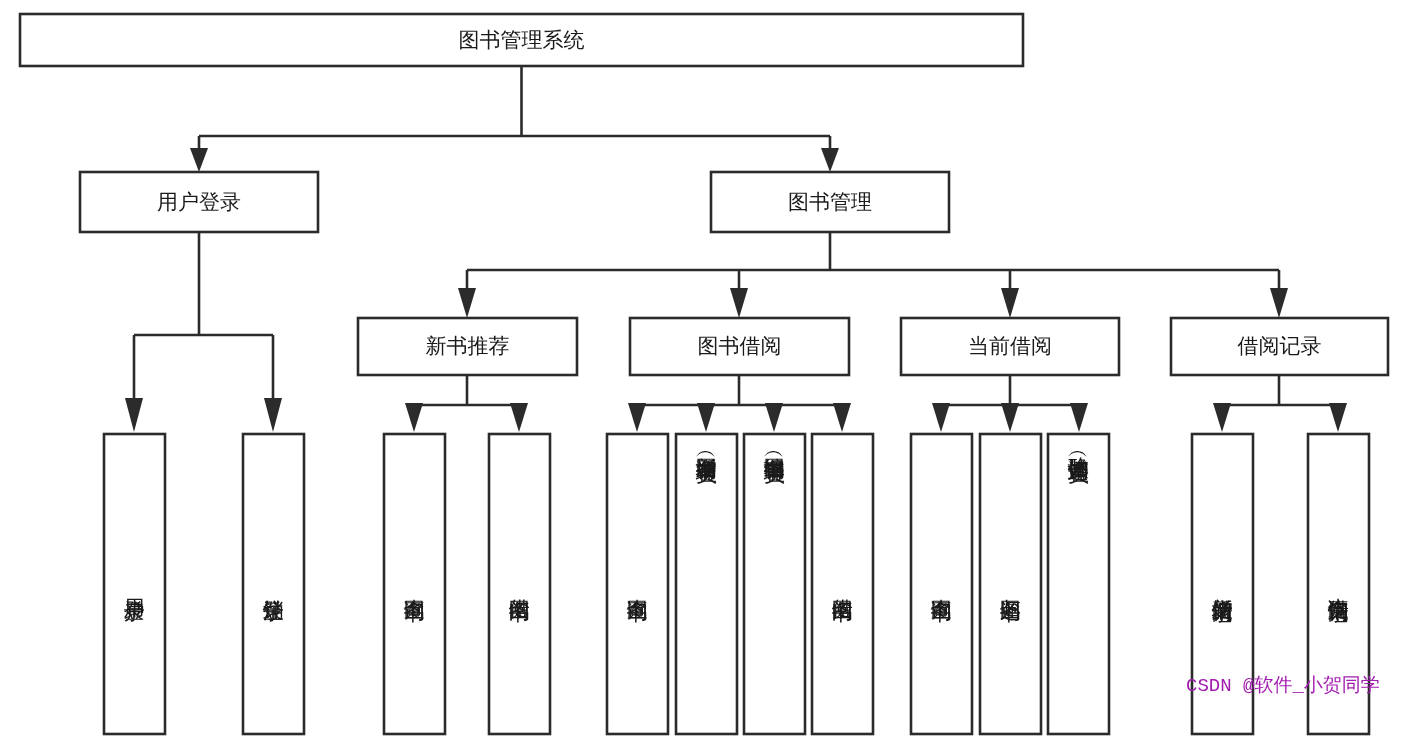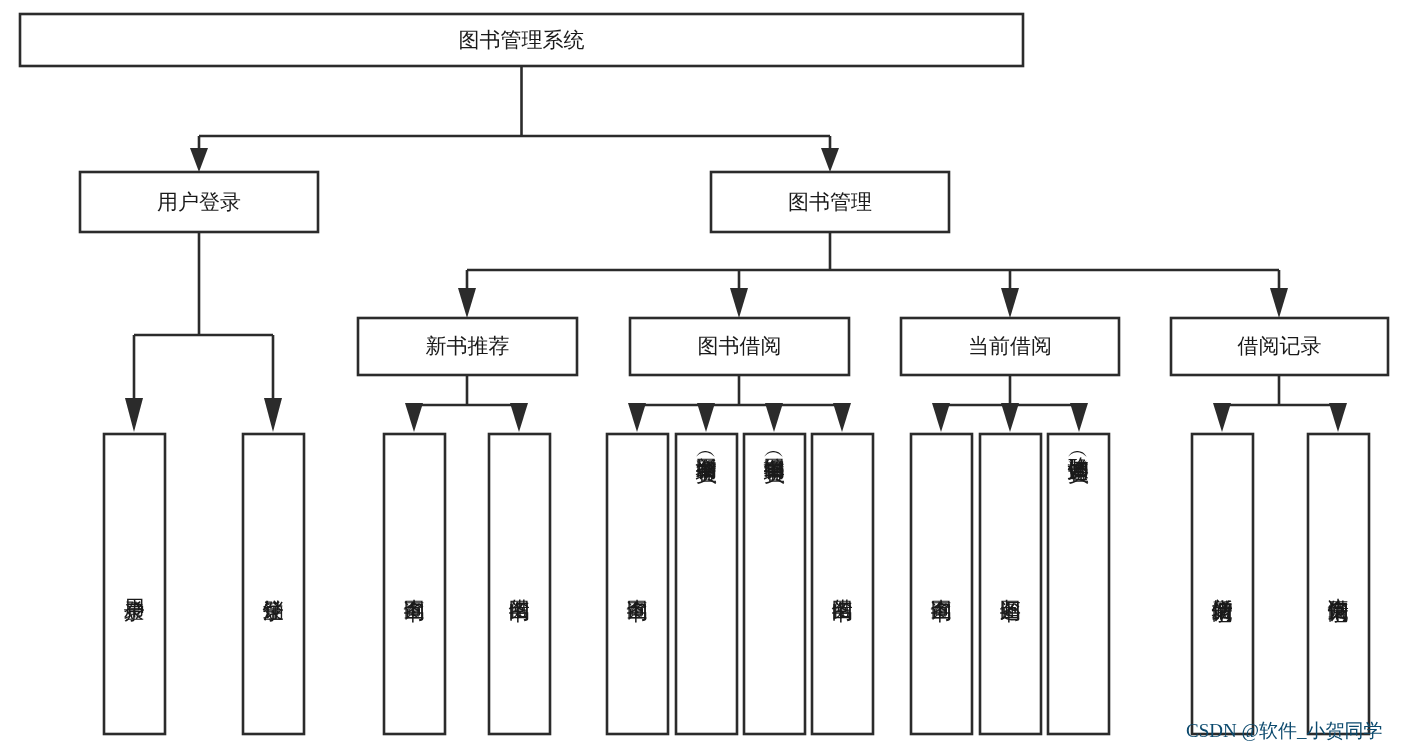--- a/index.html
+++ b/index.html
@@ -62,26 +62,26 @@
     text-orientation: upright;
     font-family: "Liberation Sans", "DejaVu Sans", sans-serif;
     font-size: 21px;
     line-height: 1.12;
     color: #1a1a1a;
     letter-spacing: 1px;
     white-space: nowrap;
   }
   .watermark {
     position: absolute;
-    font-family: Liberation Serif, serif;
+    font-family: Liberation Mono, monospace;
     font-size: 19px;
-    color: #0c4a6e;
+    color: #a21caf;
     white-space: nowrap;
     left: 1186px;
-    top: 718px;
+    top: 672px;
   }
 </style>
 </head>
 <body>
 
 <div id="diagram-root">
 
   <svg class="diagram-canvas" viewBox="0 0 1405 747">
 
     <g>

